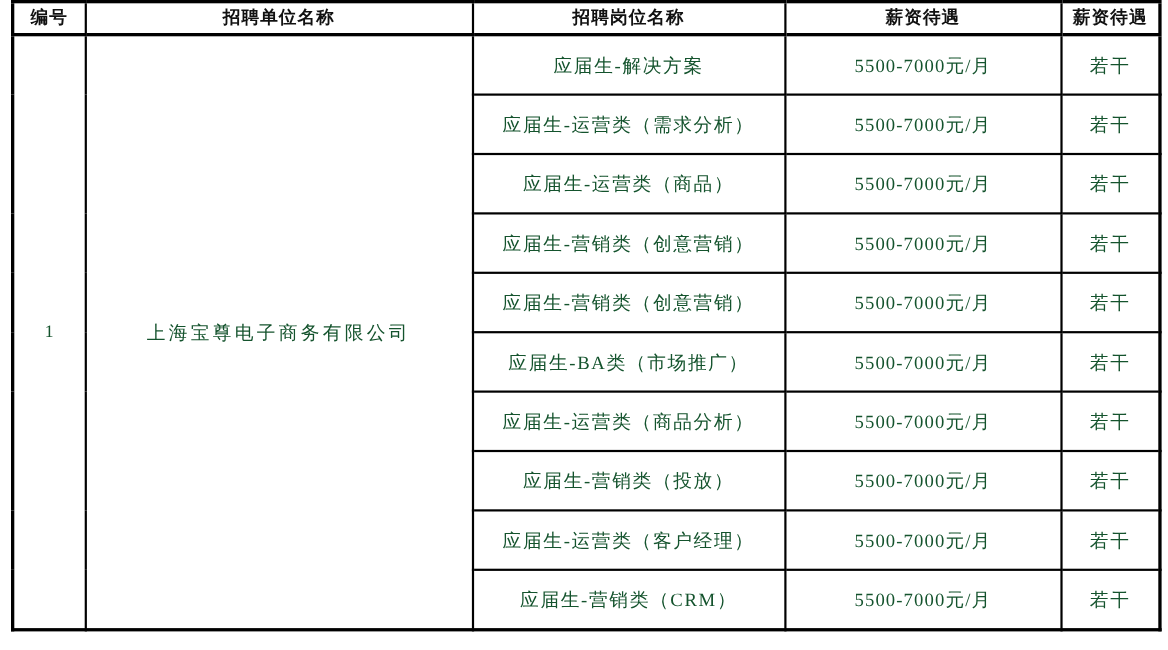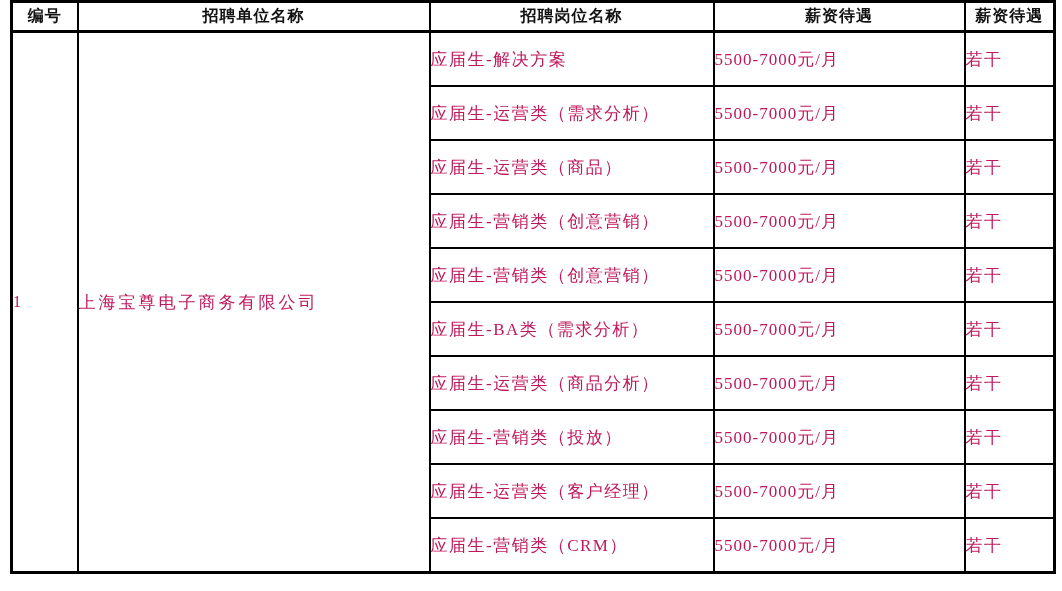--- a/index.html
+++ b/index.html
@@ -40,21 +40,22 @@
     font-size: 16px;
     color: #111111;
     text-align: center;
     vertical-align: middle;
     letter-spacing: 1px;
     padding: 0;
   }
   table.recruit-table td {
     height: 52px;
     font-size: 17px;
-    color: #be185d;
+    color: #14532d;
+    text-align: center;
     vertical-align: middle;
     letter-spacing: 1.5px;
     padding: 0;
   }
   table.recruit-table td.num-cell {
     font-size: 16px;
     letter-spacing: 0;
   }
   table.recruit-table td.company-cell {
     letter-spacing: 3px;
@@ -106,21 +107,21 @@
           <td class="position-cell">应届生-营销类（创意营销）</td>
           <td class="salary-cell">5500-7000元/月</td>
           <td class="headcount-cell">若干</td>
         </tr>
         <tr>
           <td class="position-cell">应届生-营销类（创意营销）</td>
           <td class="salary-cell">5500-7000元/月</td>
           <td class="headcount-cell">若干</td>
         </tr>
         <tr>
-          <td class="position-cell">应届生-BA类（需求分析）</td>
+          <td class="position-cell">应届生-BA类（市场推广）</td>
           <td class="salary-cell">5500-7000元/月</td>
           <td class="headcount-cell">若干</td>
         </tr>
         <tr>
           <td class="position-cell">应届生-运营类（商品分析）</td>
           <td class="salary-cell">5500-7000元/月</td>
           <td class="headcount-cell">若干</td>
         </tr>
         <tr>
           <td class="position-cell">应届生-营销类（投放）</td>

